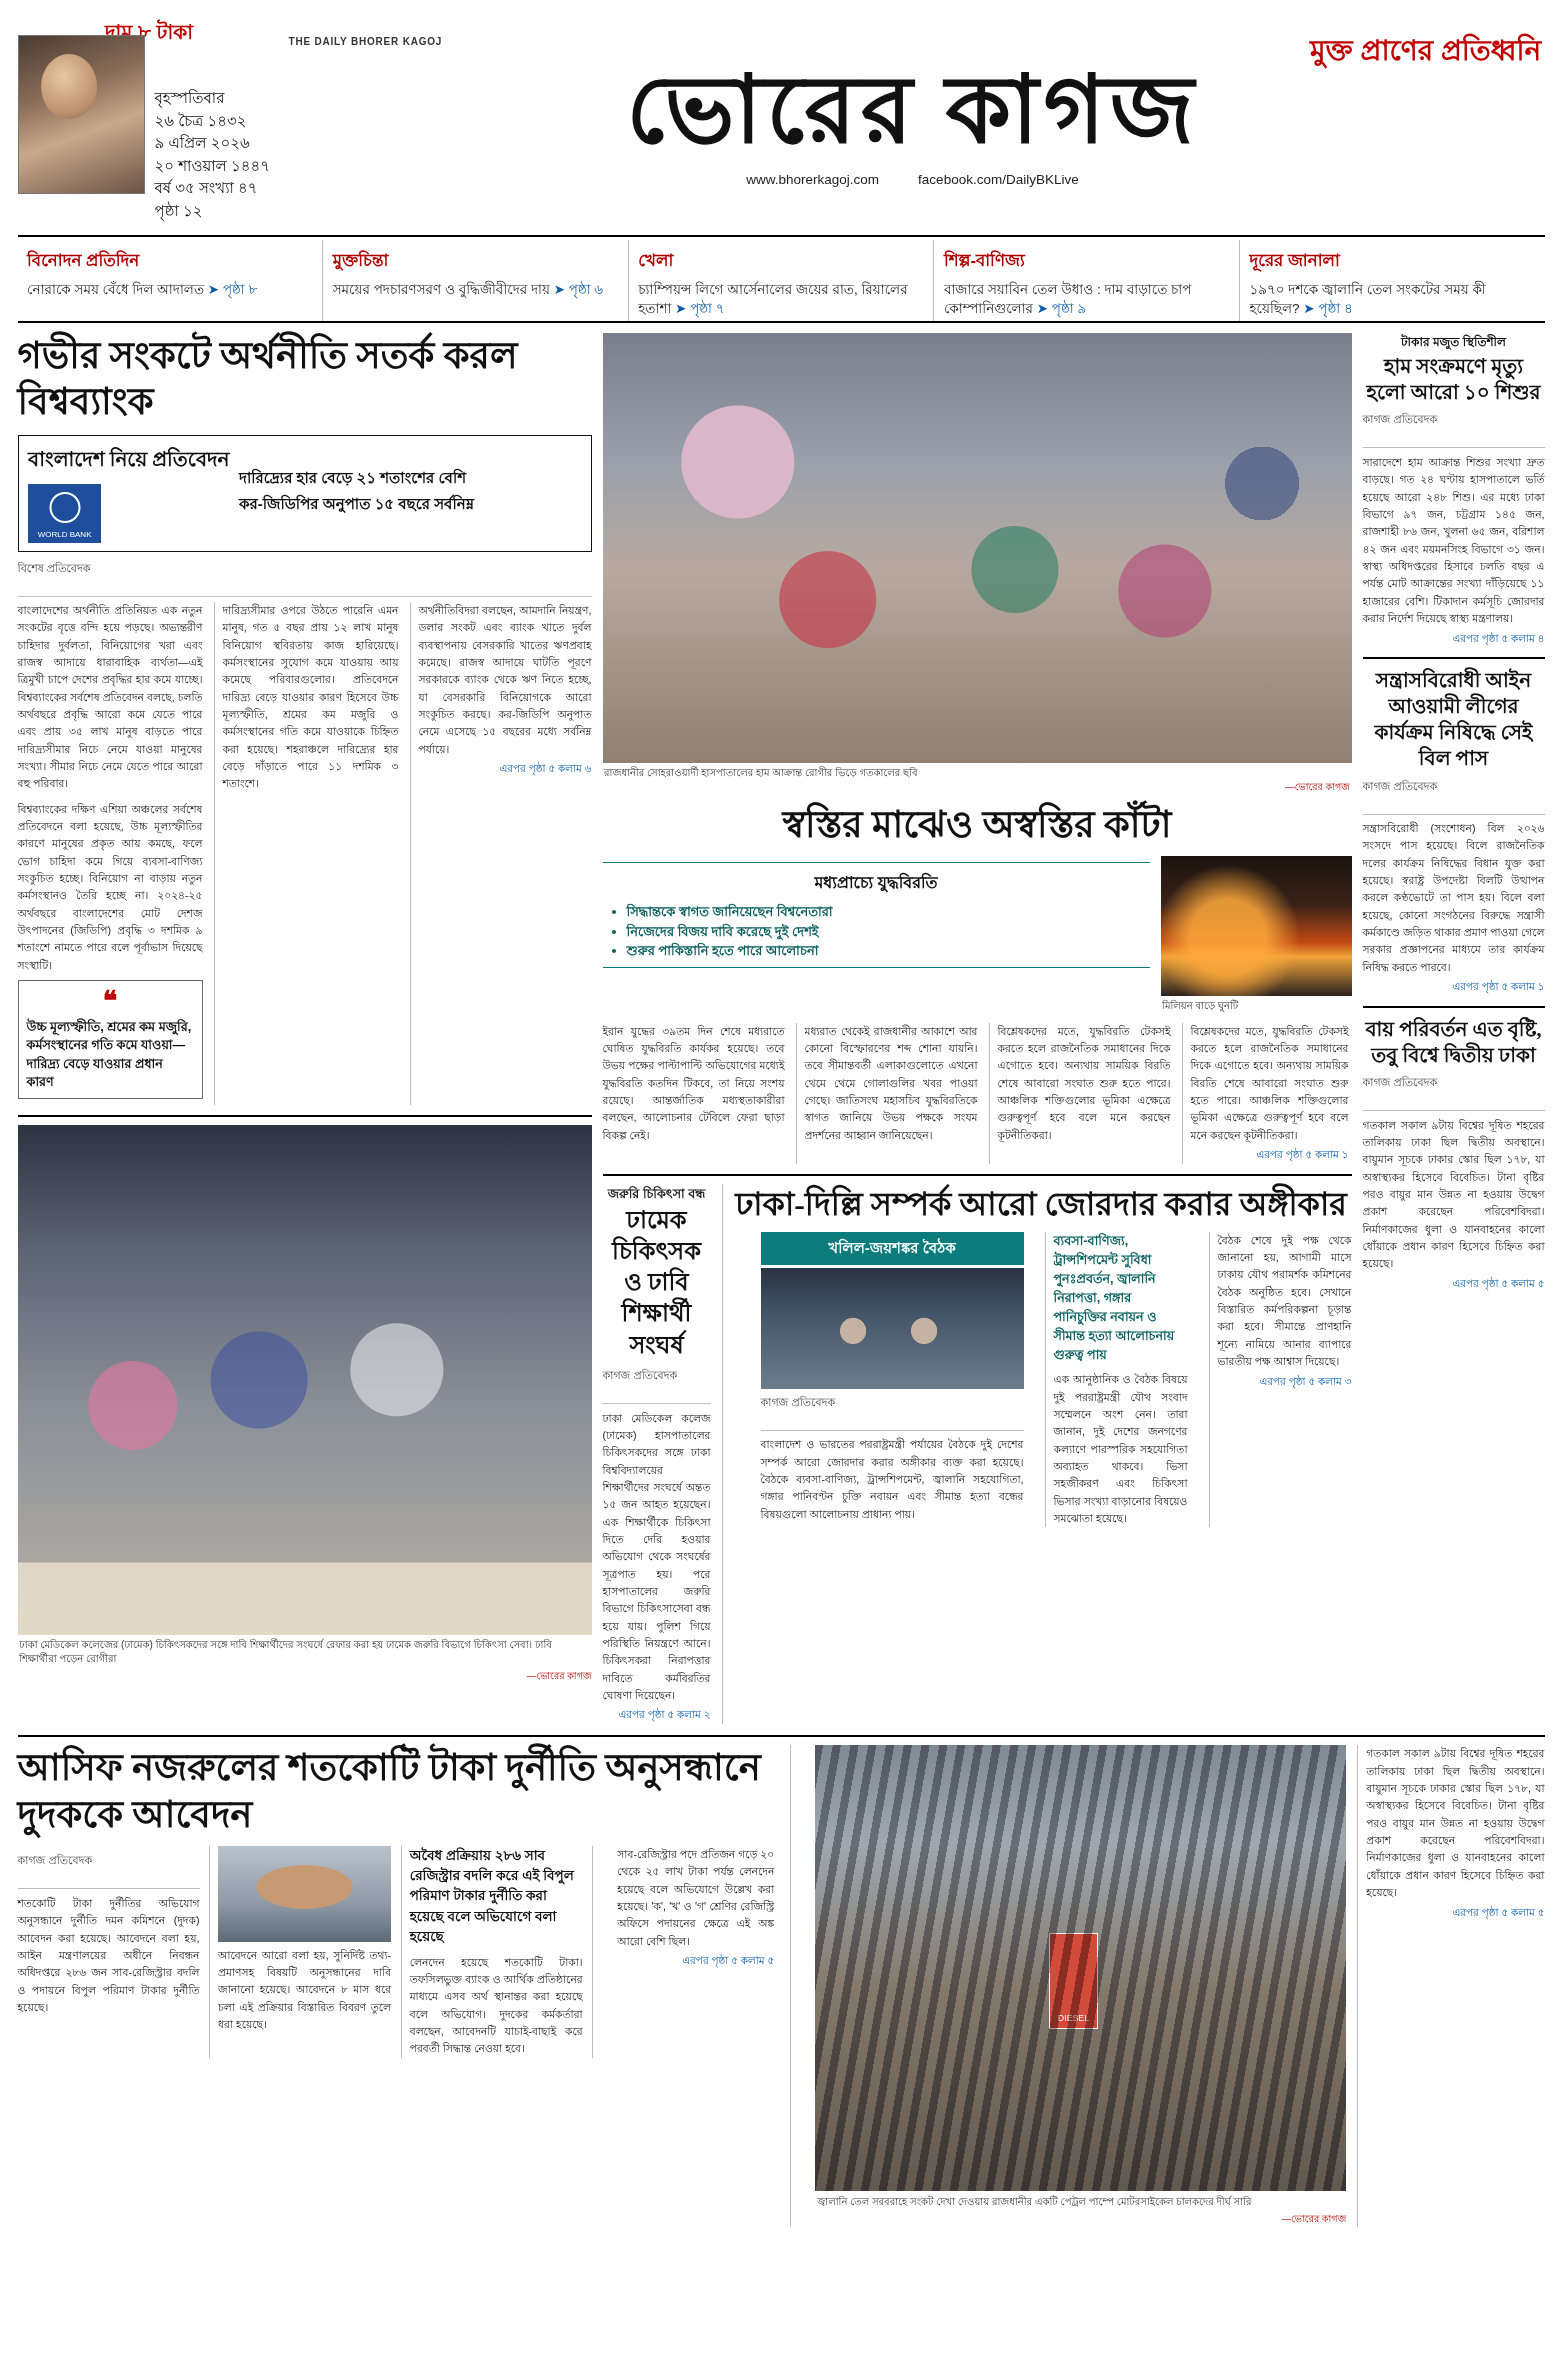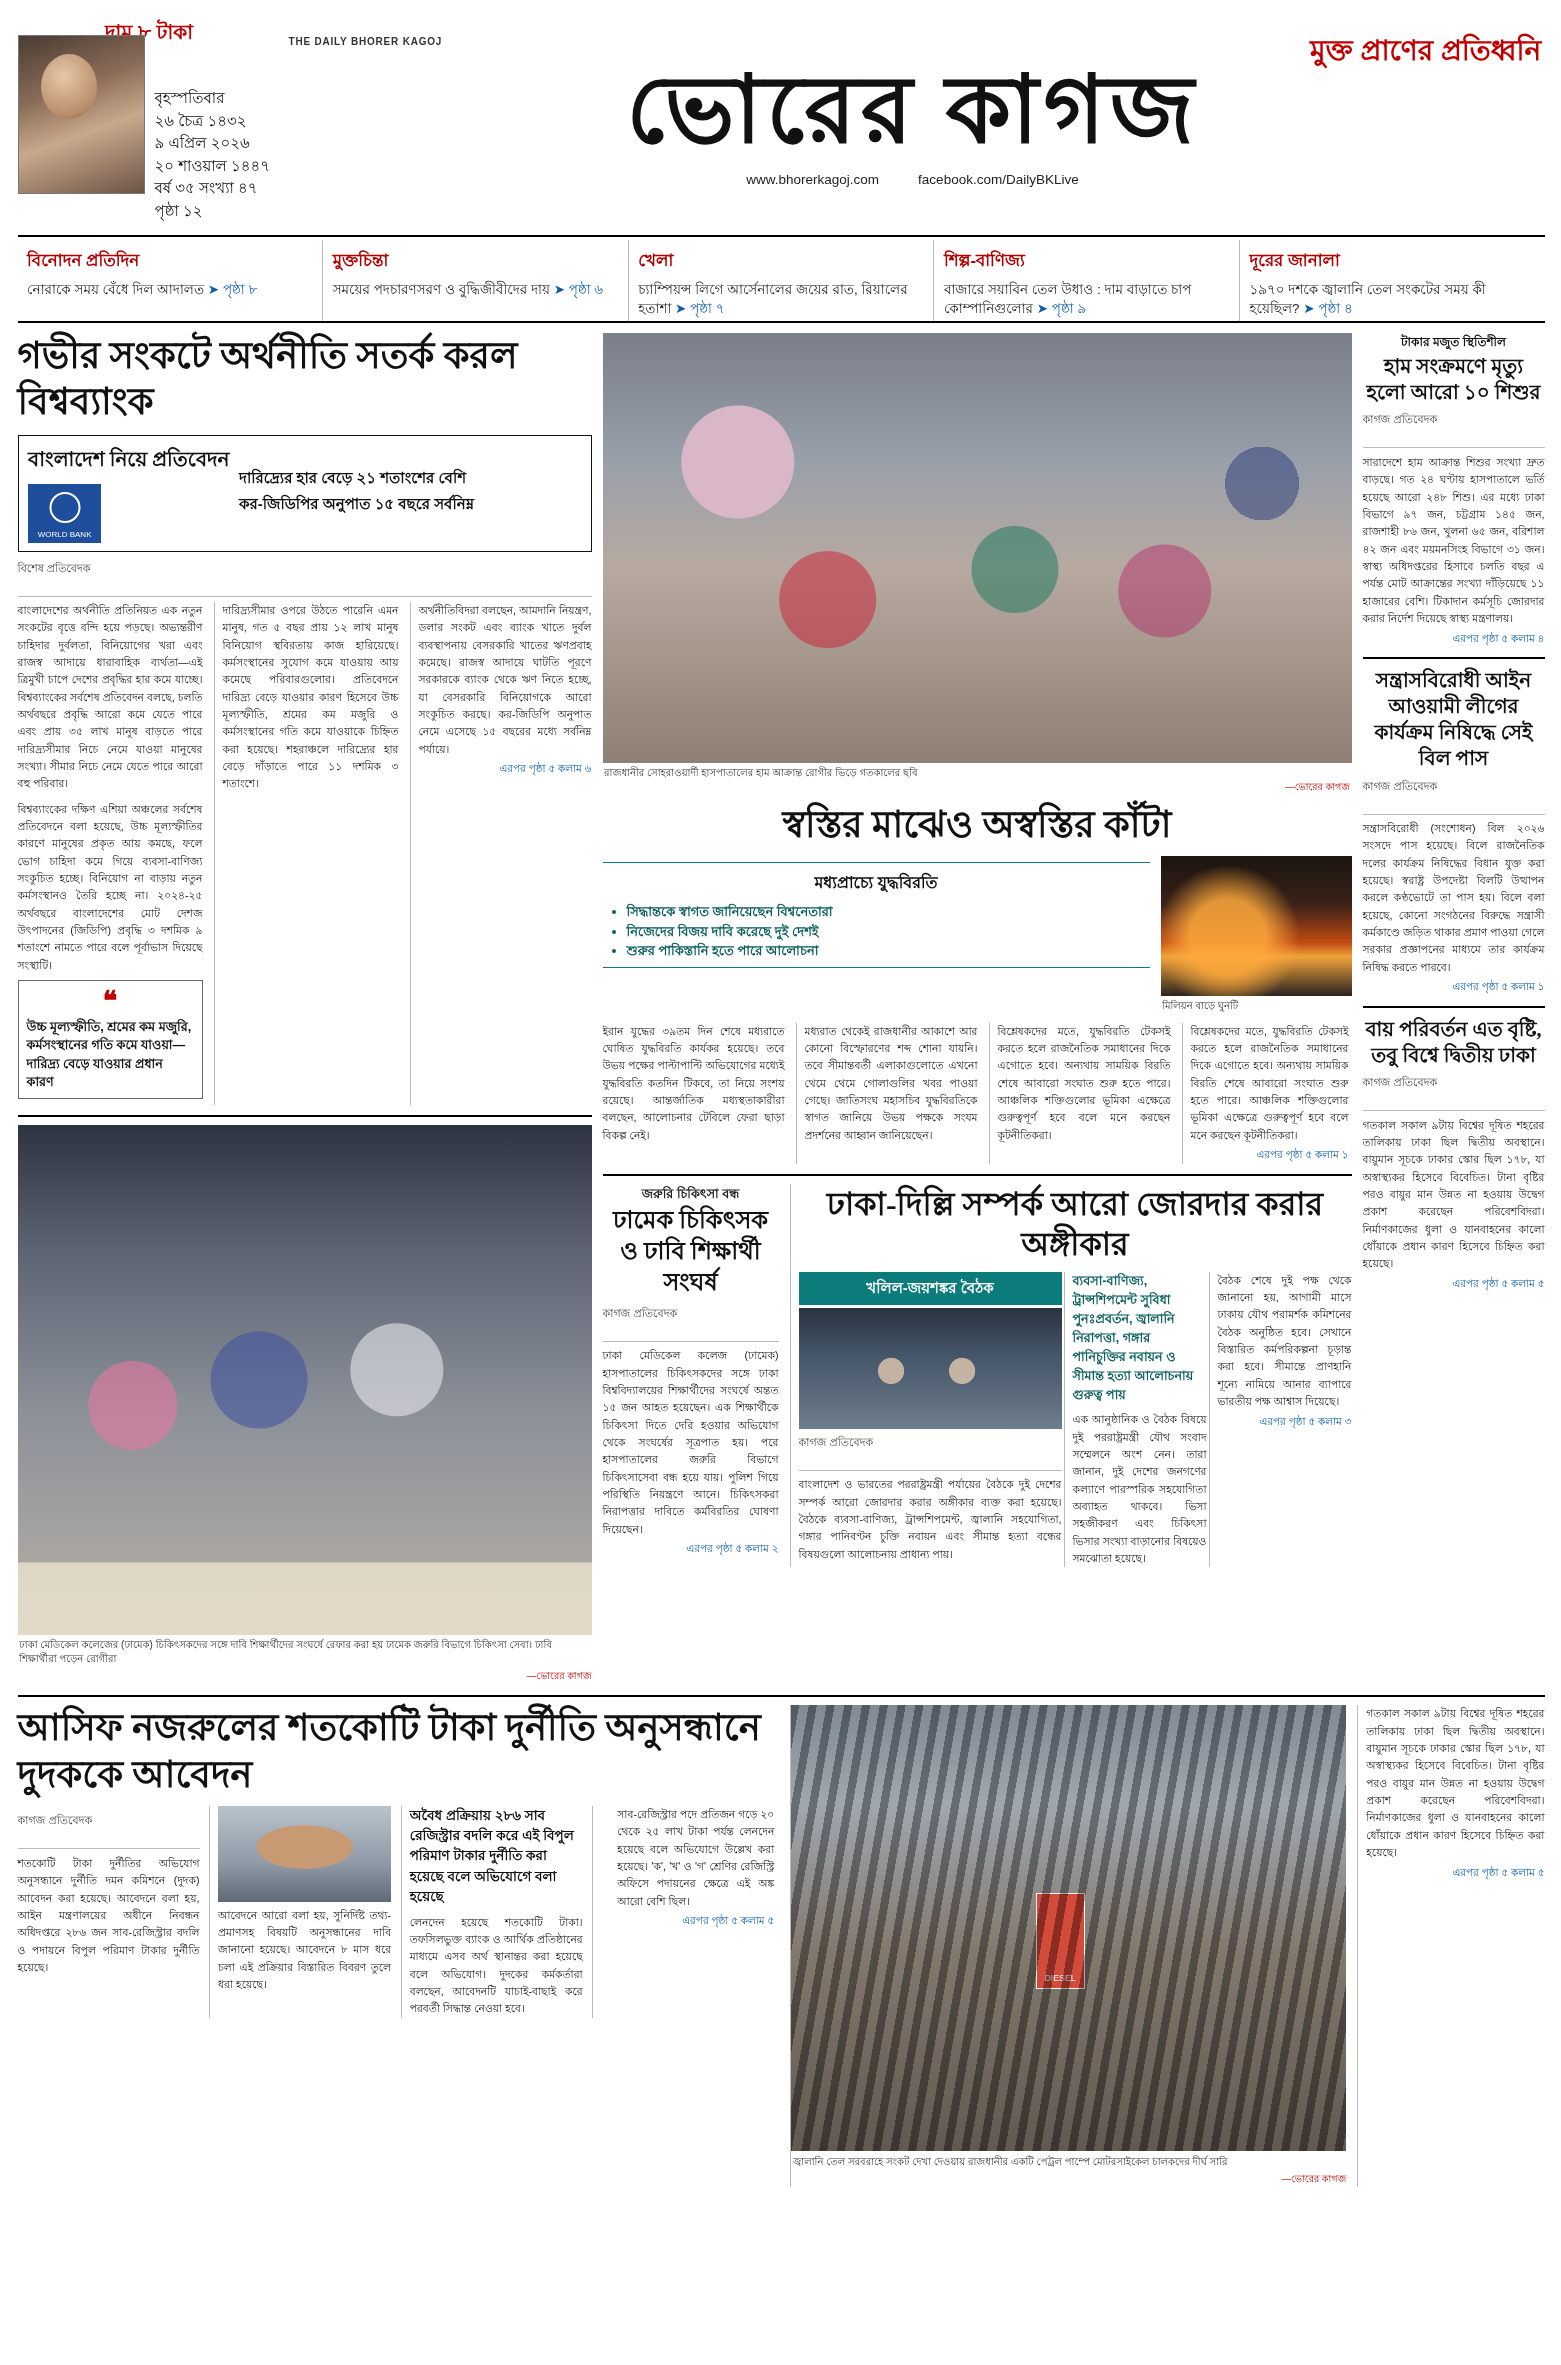--- a/index.html
+++ b/index.html
@@ -273,21 +273,21 @@
           <div style="font-size:12.7px;font-weight:bold;text-align:center;color:#222;">জরুরি চিকিৎসা বন্ধ</div>
           <div class="hl-3" style="text-align:center;">ঢামেক চিকিৎসক ও ঢাবি শিক্ষার্থী সংঘর্ষ</div>
           <div class="byline">কাগজ প্রতিবেদক</div>
           <div class="body-txt">ঢাকা মেডিকেল কলেজ (ঢামেক) হাসপাতালের চিকিৎসকদের সঙ্গে ঢাকা বিশ্ববিদ্যালয়ের শিক্ষার্থীদের সংঘর্ষে অন্তত ১৫ জন আহত হয়েছেন। এক শিক্ষার্থীকে চিকিৎসা দিতে দেরি হওয়ার অভিযোগ থেকে সংঘর্ষের সূত্রপাত হয়। পরে হাসপাতালের জরুরি বিভাগে চিকিৎসাসেবা বন্ধ হয়ে যায়। পুলিশ গিয়ে পরিস্থিতি নিয়ন্ত্রণে আনে। চিকিৎসকরা নিরাপত্তার দাবিতে কর্মবিরতির ঘোষণা দিয়েছেন।</div>
           <div class="jump">এরপর পৃষ্ঠা ৫ কলাম ২</div>
         </div>
 
         <div style="flex:1;" class="vline">
           <div style="padding-left:8px;">
             <div class="hl-2" style="text-align:center;">ঢাকা-দিল্লি সম্পর্ক আরো জোরদার করার অঙ্গীকার</div>
-            <div style="display:flex;gap:2px;margin-top:8px;">
+            <div style="display:flex;gap:21px;margin-top:8px;margin-left:30px;">
               <div style="width:263px;">
                 <div class="greenbar">খলিল-জয়শঙ্কর বৈঠক</div>
                 <div class="photo ph-meeting" style="height:121px;margin-top:3.2px;"></div>
                 <div class="byline" style="margin-top:4.8px">কাগজ প্রতিবেদক</div>
                 <div class="body-txt">বাংলাদেশ ও ভারতের পররাষ্ট্রমন্ত্রী পর্যায়ের বৈঠকে দুই দেশের সম্পর্ক আরো জোরদার করার অঙ্গীকার ব্যক্ত করা হয়েছে। বৈঠকে ব্যবসা-বাণিজ্য, ট্রান্সশিপমেন্ট, জ্বালানি সহযোগিতা, গঙ্গার পানিবণ্টন চুক্তি নবায়ন এবং সীমান্ত হত্যা বন্ধের বিষয়গুলো আলোচনায় প্রাধান্য পায়।</div>
               </div>
               <div style="width:143px;" class="vline">
                 <div style="padding-left:8px;font-size:12.7px;line-height:1.5;font-weight:bold;color:#0b5f5f;">ব্যবসা-বাণিজ্য, ট্রান্সশিপমেন্ট সুবিধা পুনঃপ্রবর্তন, জ্বালানি নিরাপত্তা, গঙ্গার পানিচুক্তির নবায়ন ও সীমান্ত হত্যা আলোচনায় গুরুত্ব পায়</div>
                 <div class="body-txt" style="padding-left:8px;margin-top:6.4px;">এক আনুষ্ঠানিক ও বৈঠক বিষয়ে দুই পররাষ্ট্রমন্ত্রী যৌথ সংবাদ সম্মেলনে অংশ নেন। তারা জানান, দুই দেশের জনগণের কল্যাণে পারস্পরিক সহযোগিতা অব্যাহত থাকবে। ভিসা সহজীকরণ এবং চিকিৎসা ভিসার সংখ্যা বাড়ানোর বিষয়েও সমঝোতা হয়েছে।</div>
               </div>
@@ -344,21 +344,21 @@
           <div class="body-txt" style="padding-left:8px;margin-top:6.4px;">লেনদেন হয়েছে শতকোটি টাকা। তফসিলভুক্ত ব্যাংক ও আর্থিক প্রতিষ্ঠানের মাধ্যমে এসব অর্থ স্থানান্তর করা হয়েছে বলে অভিযোগ। দুদকের কর্মকর্তারা বলছেন, আবেদনটি যাচাই-বাছাই করে পরবর্তী সিদ্ধান্ত নেওয়া হবে।</div>
         </div>
         <div style="width:182px;padding-left:16px;" class="vline">
           <div class="body-txt" style="padding-left:8px;">সাব-রেজিস্ট্রার পদে প্রতিজন গড়ে ২০ থেকে ২৫ লাখ টাকা পর্যন্ত লেনদেন হয়েছে বলে অভিযোগে উল্লেখ করা হয়েছে। 'ক', 'খ' ও 'গ' শ্রেণির রেজিস্ট্রি অফিসে পদায়নের ক্ষেত্রে এই অঙ্ক আরো বেশি ছিল।</div>
           <div class="jump">এরপর পৃষ্ঠা ৫ কলাম ৫</div>
         </div>
       </div>
     </div>
 
     <div style="width:558px;" class="vline">
-      <div style="padding-left:0;">
+      <div style="padding-left:24px;">
         <div class="photo ph-fuel" style="height:446px;">
           <div class="pump"></div>
         </div>
         <div class="cap">জ্বালানি তেল সরবরাহে সংকট দেখা দেওয়ায় রাজধানীর একটি পেট্রল পাম্পে মোটরসাইকেল চালকদের দীর্ঘ সারি</div>
         <div class="credit">—ভোরের কাগজ</div>
       </div>
     </div>
 
     <div style="width:188px;" class="vline">
       <div style="padding-left:8px;">

